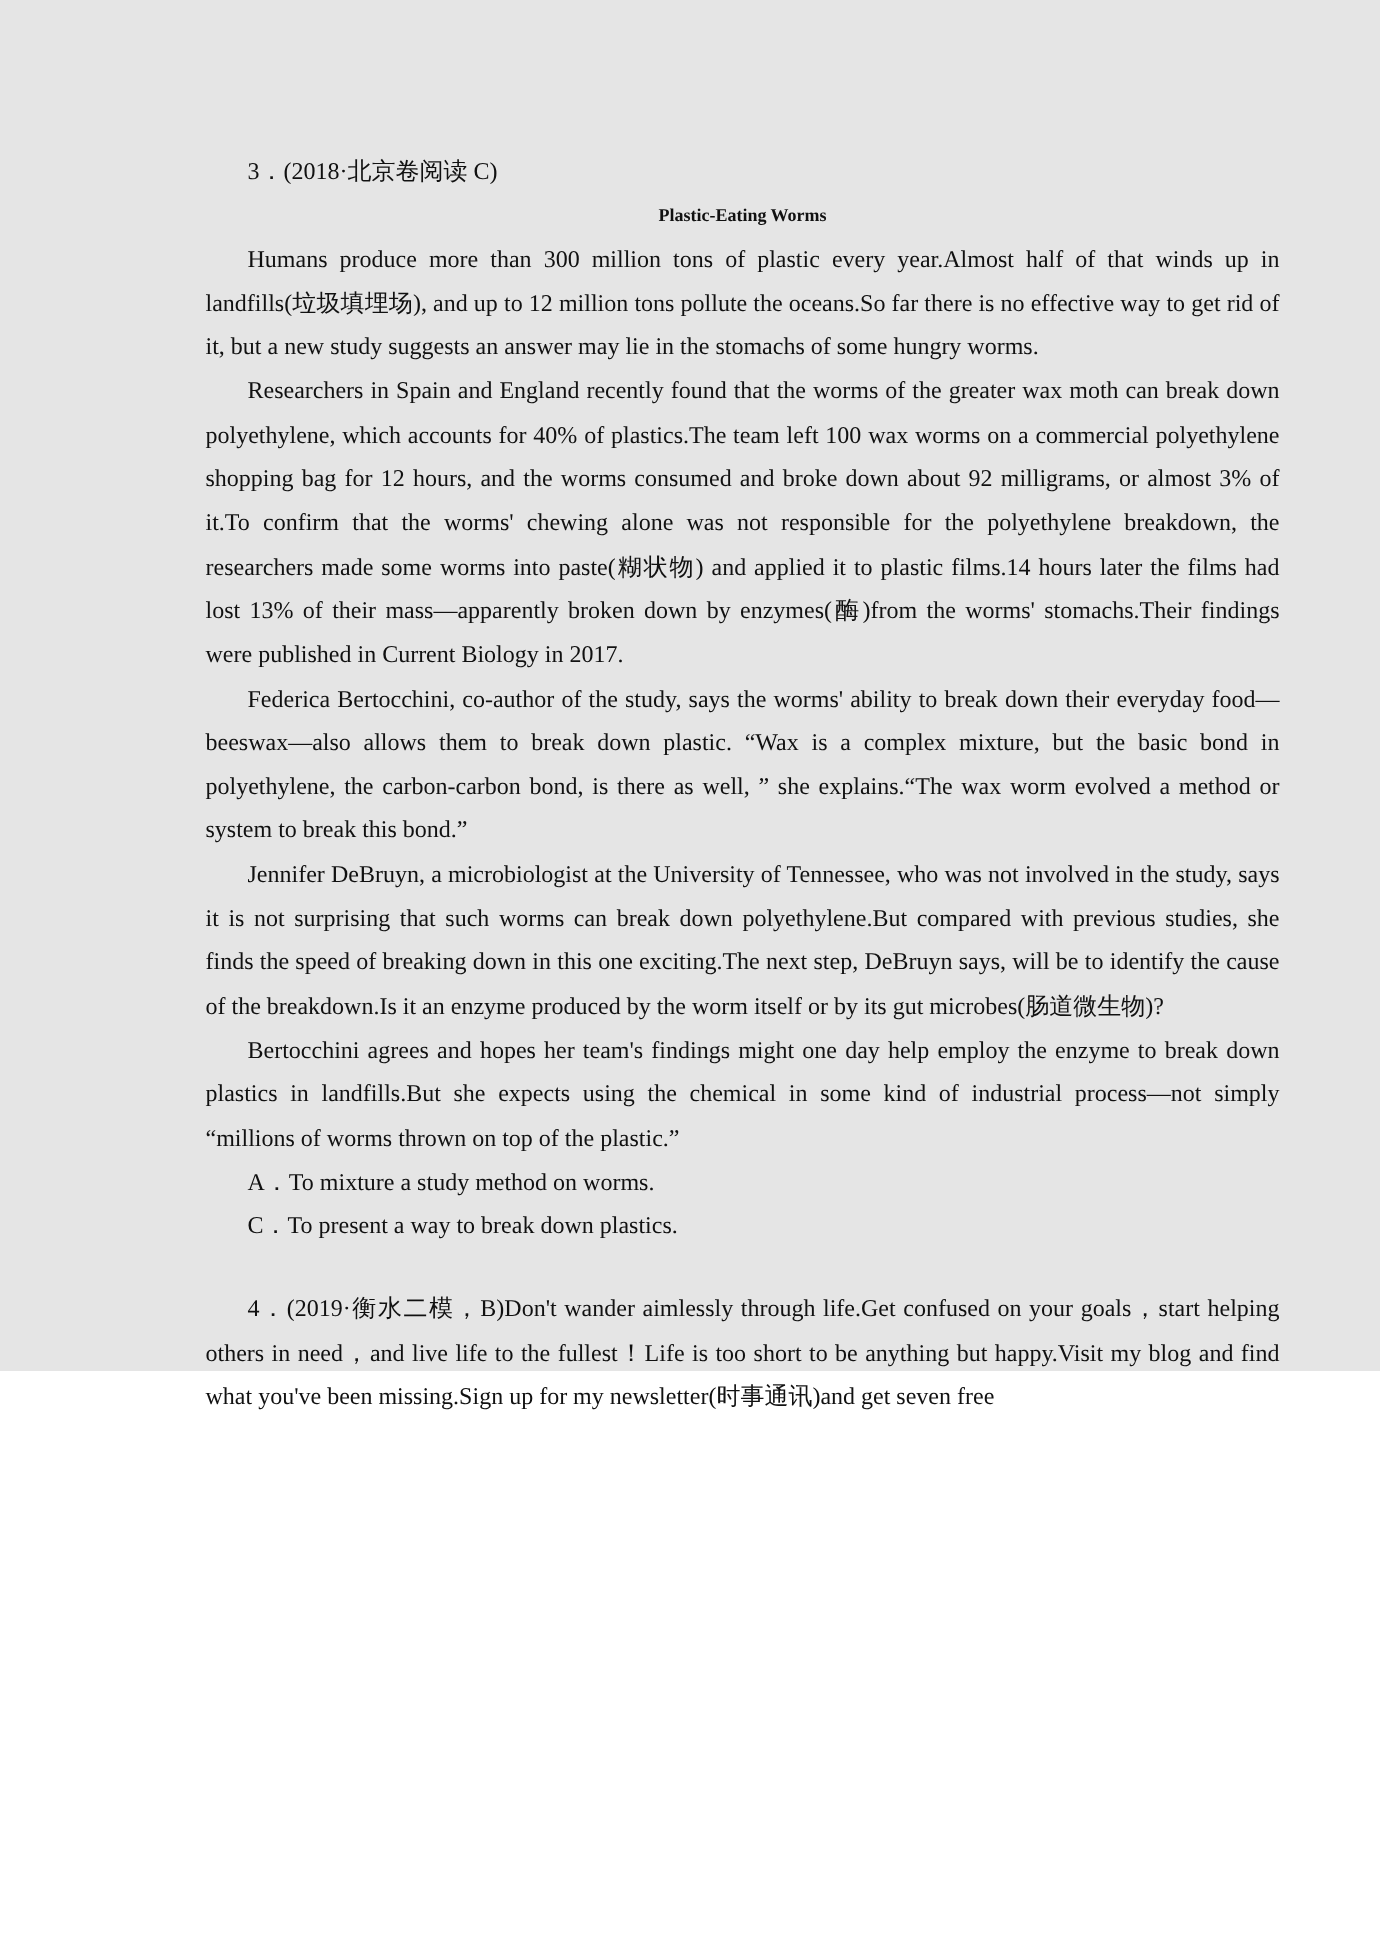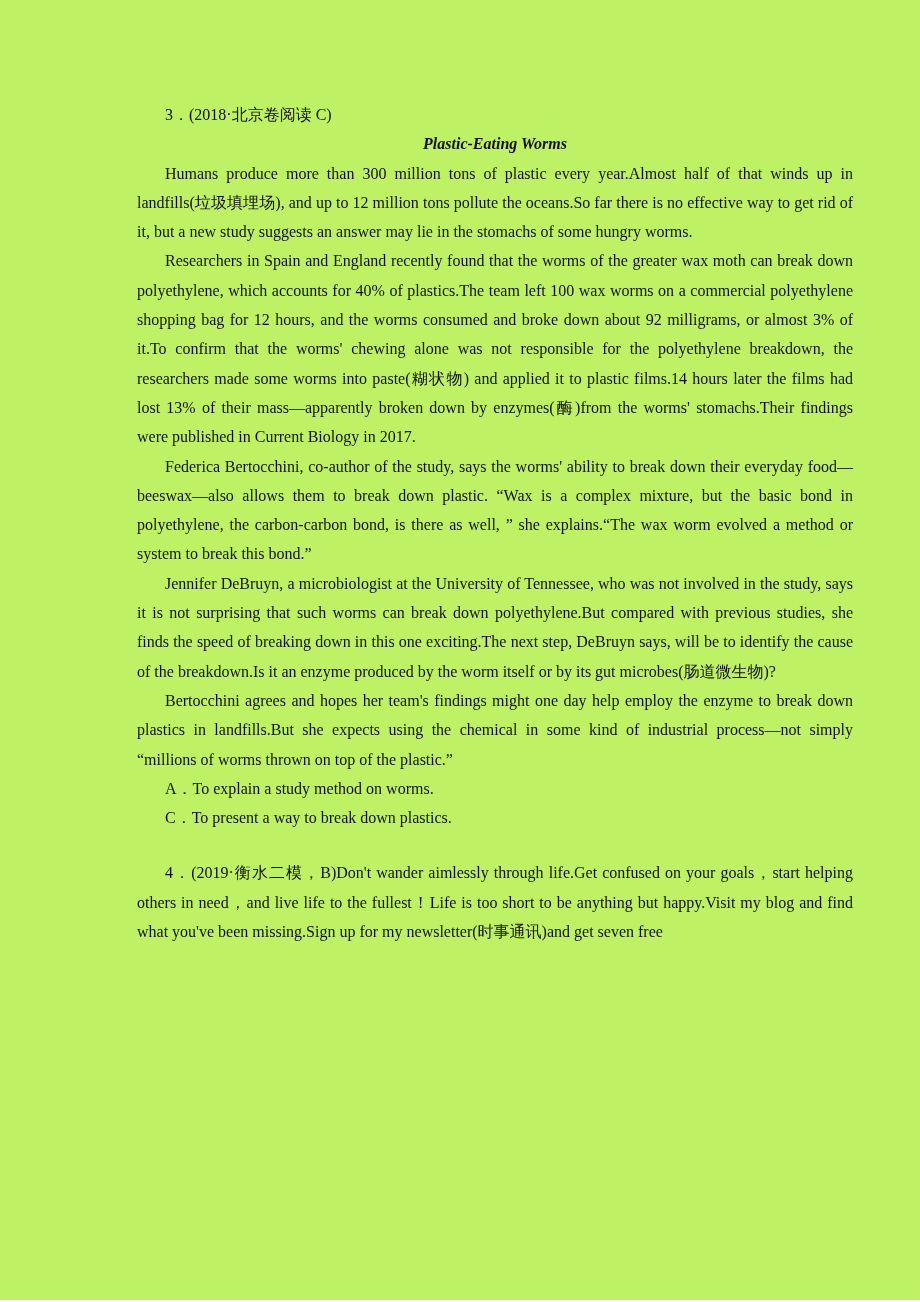--- a/index.html
+++ b/index.html
@@ -4,39 +4,38 @@
 <style>
   html,body{margin:0;padding:0;background:#ffffff;}
   body{
     width:920px;height:1302px;
     font-family:"Liberation Serif","DejaVu Serif",serif;
     color:#111;
     overflow:hidden;
   }
   .page{
     box-sizing:border-box;
-    width:920px;height:1300px;
+    width:920px;height:914px;
     padding:100px 67px 40px 137px;
-    background:#bef264;
+    background:#e5e5e5;
   }
   .para{
     font-size:16px;
     line-height:29.3px;
     text-align:justify;
     text-justify:inter-word;
     margin:0;
   }
   .indent{text-indent:28px;}
   .title{
-    font-size:16px;
+    font-size:12px;
     line-height:29.3px;
     font-weight:bold;
     text-align:center;
     margin:0;
-    font-style:italic;
   }
   .italic{}
   .analysis{color:#2b3ac0;}
   .analysis-label{font-weight:bold;}
   .analysis-body{padding-left:12px;}
   .item4{margin-top:26px;}
 </style>
 </head>
 <body>
 
@@ -46,19 +45,19 @@
 
   <div class="title">Plastic-Eating Worms</div>
 
   <div class="para indent"><span>Humans produce more than 300 million tons of plastic every year.Almost half of that winds up in landfills(垃圾填埋场), and up to 12 million tons pollute the oceans.So far there is no effective way to get rid of it, but a new study suggests an answer may lie in the stomachs of some hungry worms.</span></div>
   <div class="para indent"><span>Researchers in Spain and England recently found that the worms of the greater wax moth can break down polyethylene, which accounts for 40% of plastics.The team left 100 wax worms on a commercial polyethylene shopping bag for 12 hours, and the worms consumed and broke down about 92 milligrams, or almost 3% of it.To confirm that the worms' chewing alone was not responsible for the polyethylene breakdown, the researchers made some worms into paste(糊状物) and applied it to plastic films.14 hours later the films had lost 13% of their mass—apparently broken down by enzymes(酶)from the worms' stomachs.Their findings were published in </span><span class="italic">Current Biology</span><span> in 2017.</span></div>
   <div class="para indent"><span>Federica Bertocchini, co-author of the study, says the worms' ability to break down their everyday food—beeswax—also allows them to break down plastic. “Wax is a complex mixture, but the basic bond in polyethylene, the carbon-carbon bond, is there as well, ” she explains.“The wax worm evolved a method or system to break this bond.”</span></div>
   <div class="para indent"><span>Jennifer DeBruyn, a microbiologist at the University of Tennessee, who was not involved in the study, says it is not surprising that such worms can break down polyethylene.But compared with previous studies, she finds the speed of breaking down in this one exciting.The next step, DeBruyn says, will be to identify the cause of the breakdown.Is it an enzyme produced by the worm itself or by its gut microbes(肠道微生物)?</span></div>
   <div class="para indent"><span>Bertocchini agrees and hopes her team's findings might one day help employ the enzyme to break down plastics in landfills.But she expects using the chemical in some kind of industrial process—not simply “millions of worms thrown on top of the plastic.”</span></div>
 
 
-  <div class="para indent">A．To explain a study method on worms.</div>
+  <div class="para indent">A．To mixture a study method on worms.</div>
   <div class="para indent">C．To present a way to break down plastics.</div>
 
 
   <div class="para indent item4">4．(2019·衡水二模，B)Don't wander aimlessly through life.Get confused on your goals，start helping others in need，and live life to the fullest！Life is too short to be anything but happy.Visit my blog and find what you've been missing.Sign up for my newsletter(时事通讯)and get seven free</div>
 
 </div>
 
 </body></html>

